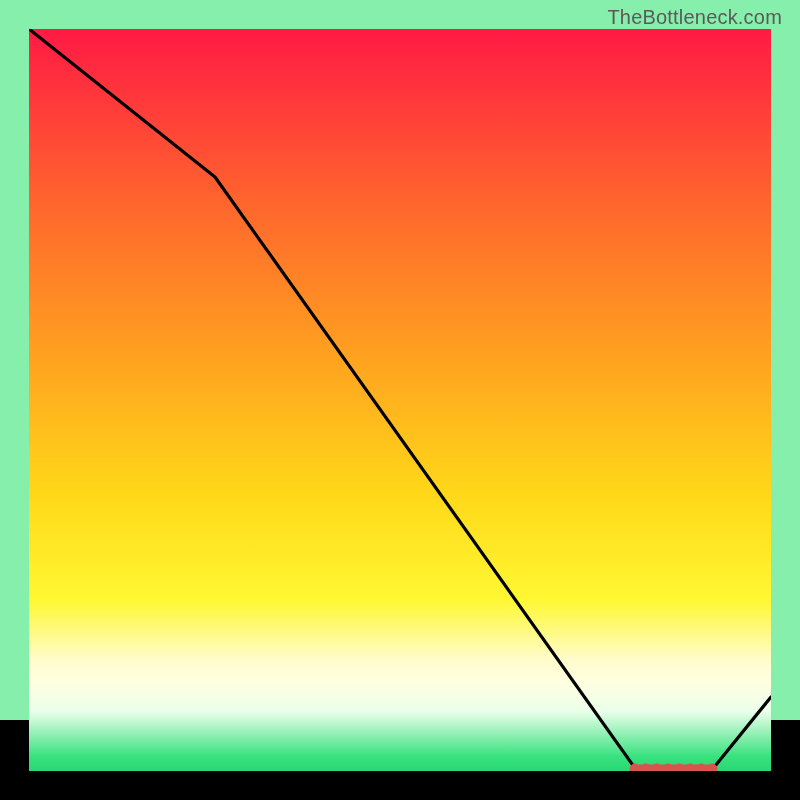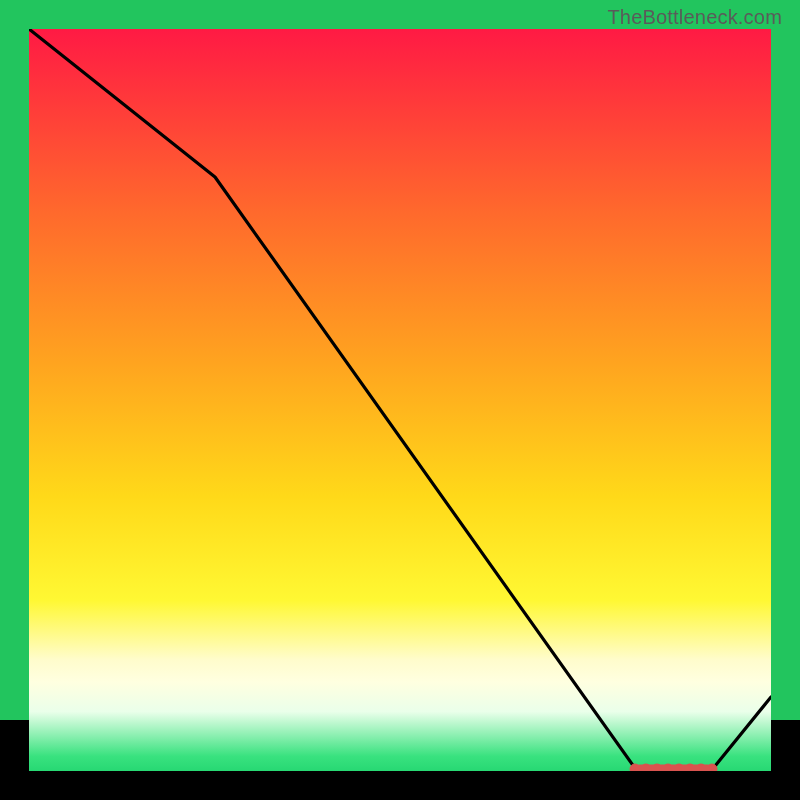--- a/index.html
+++ b/index.html
@@ -10,21 +10,21 @@
     background: #000;
     overflow: hidden;
     font-family: Arial, Helvetica, sans-serif;
   }
   .frame {
     position: absolute;
     left: 0;
     top: 0;
     width: 800px;
     height: 720px;
-    background: #22c55e;
+    background: #86efac;
   }
   .plot {
     position: absolute;
     left: 29px;
     top: 29px;
     width: 742px;
     height: 742px;
     background: linear-gradient(to bottom,
       #ff1a44 0%,
       #ff3a3a 10%,

